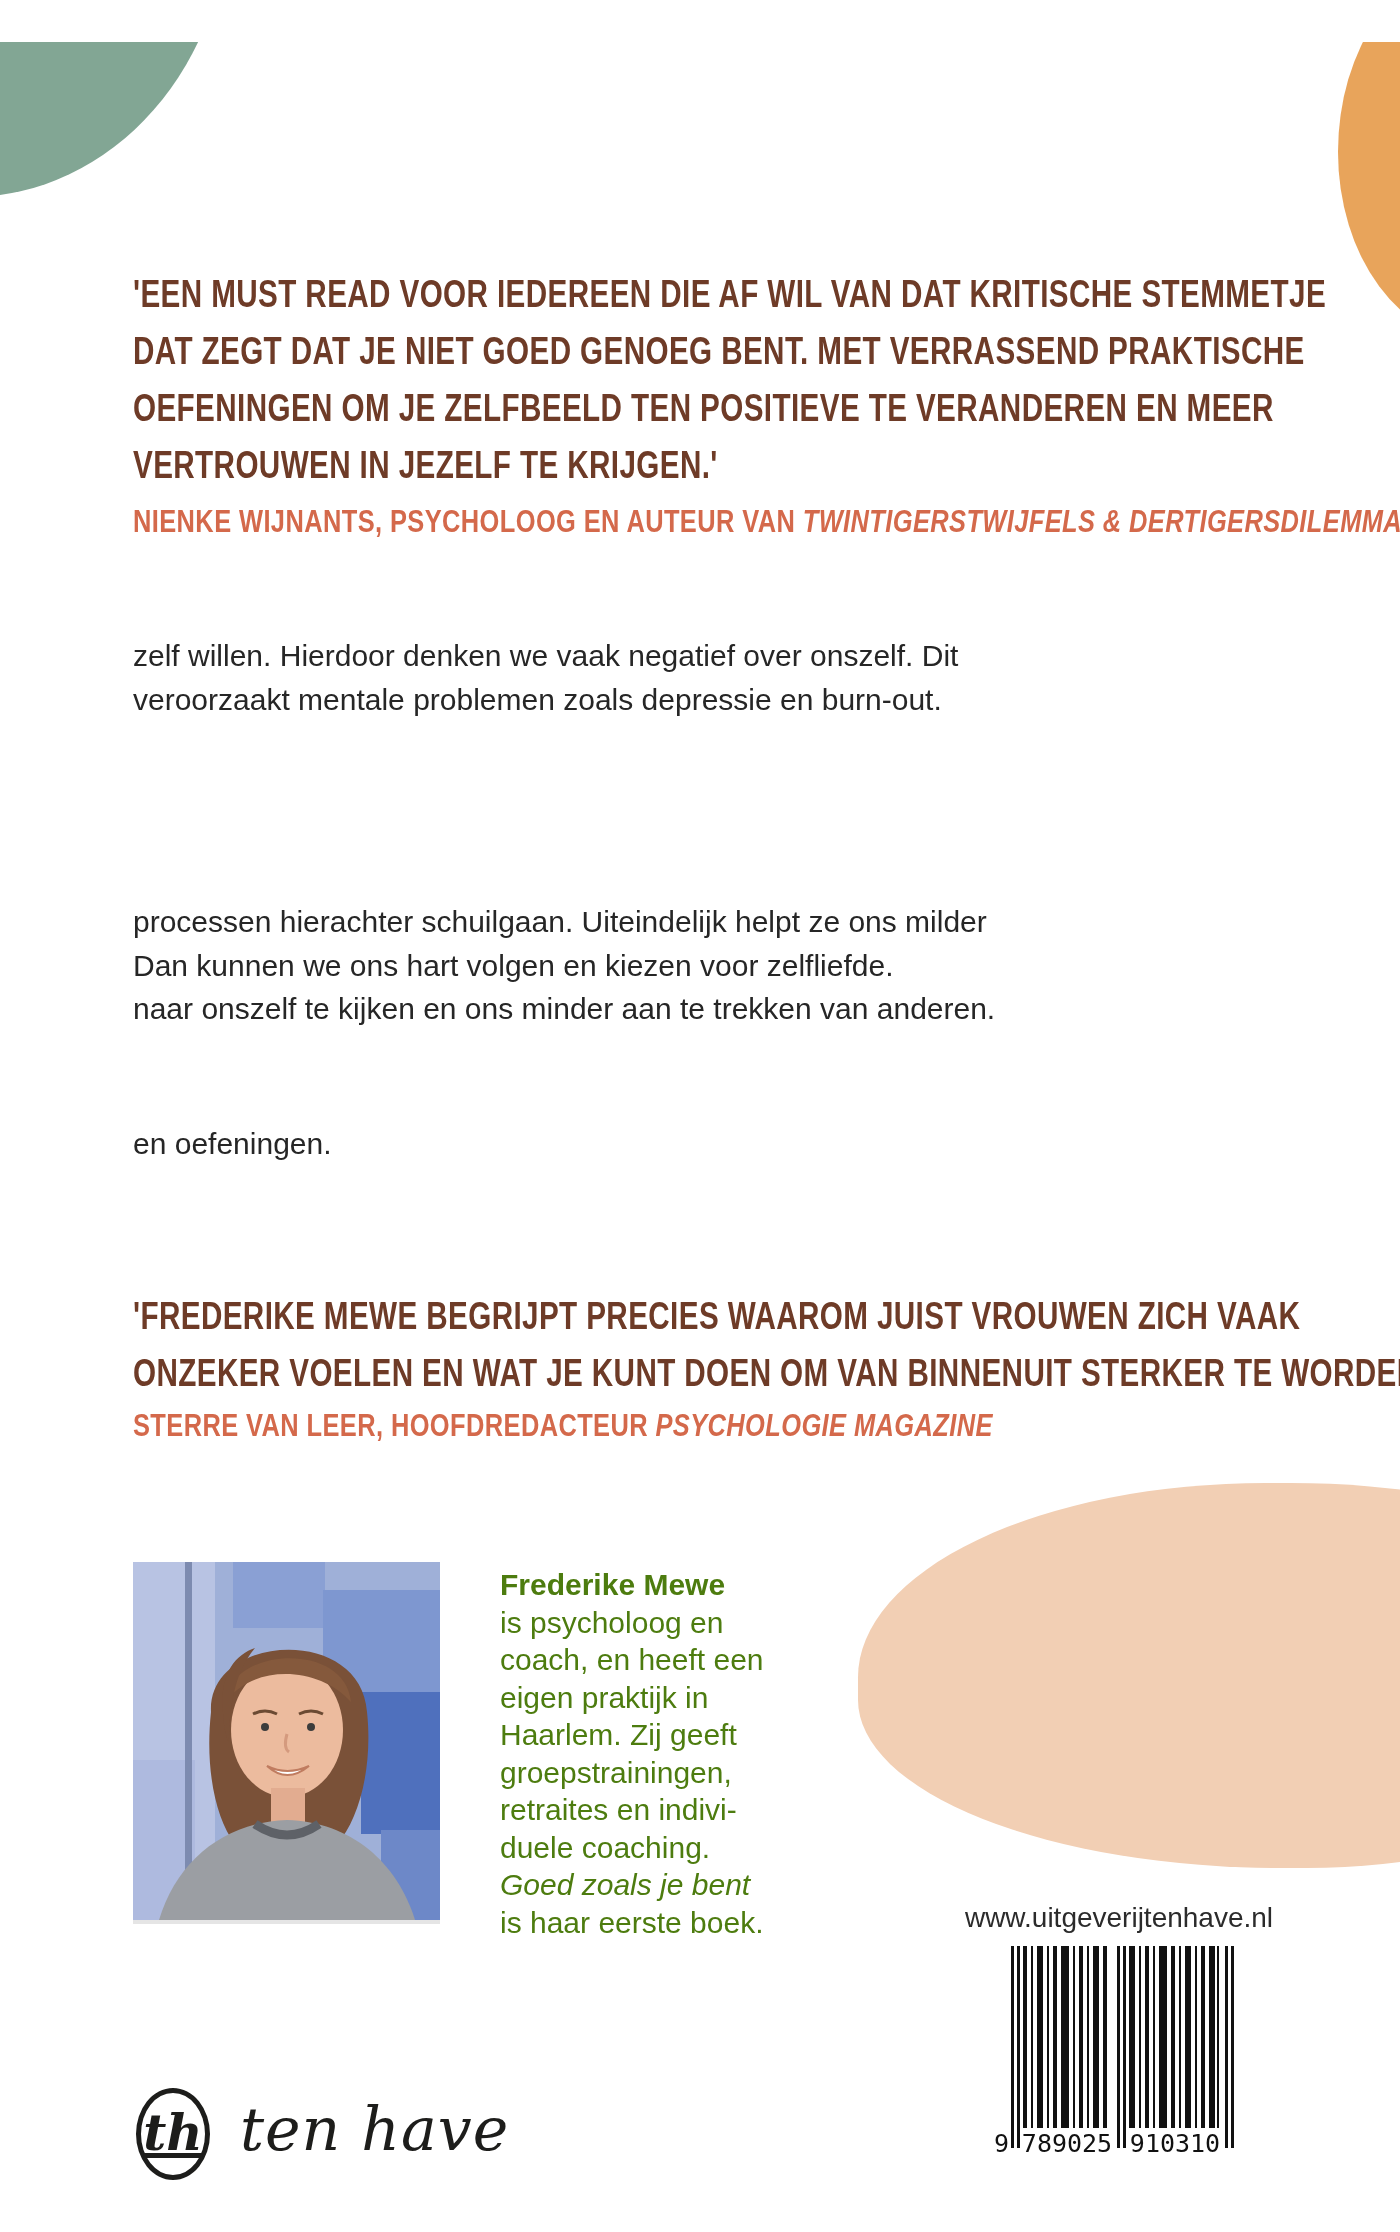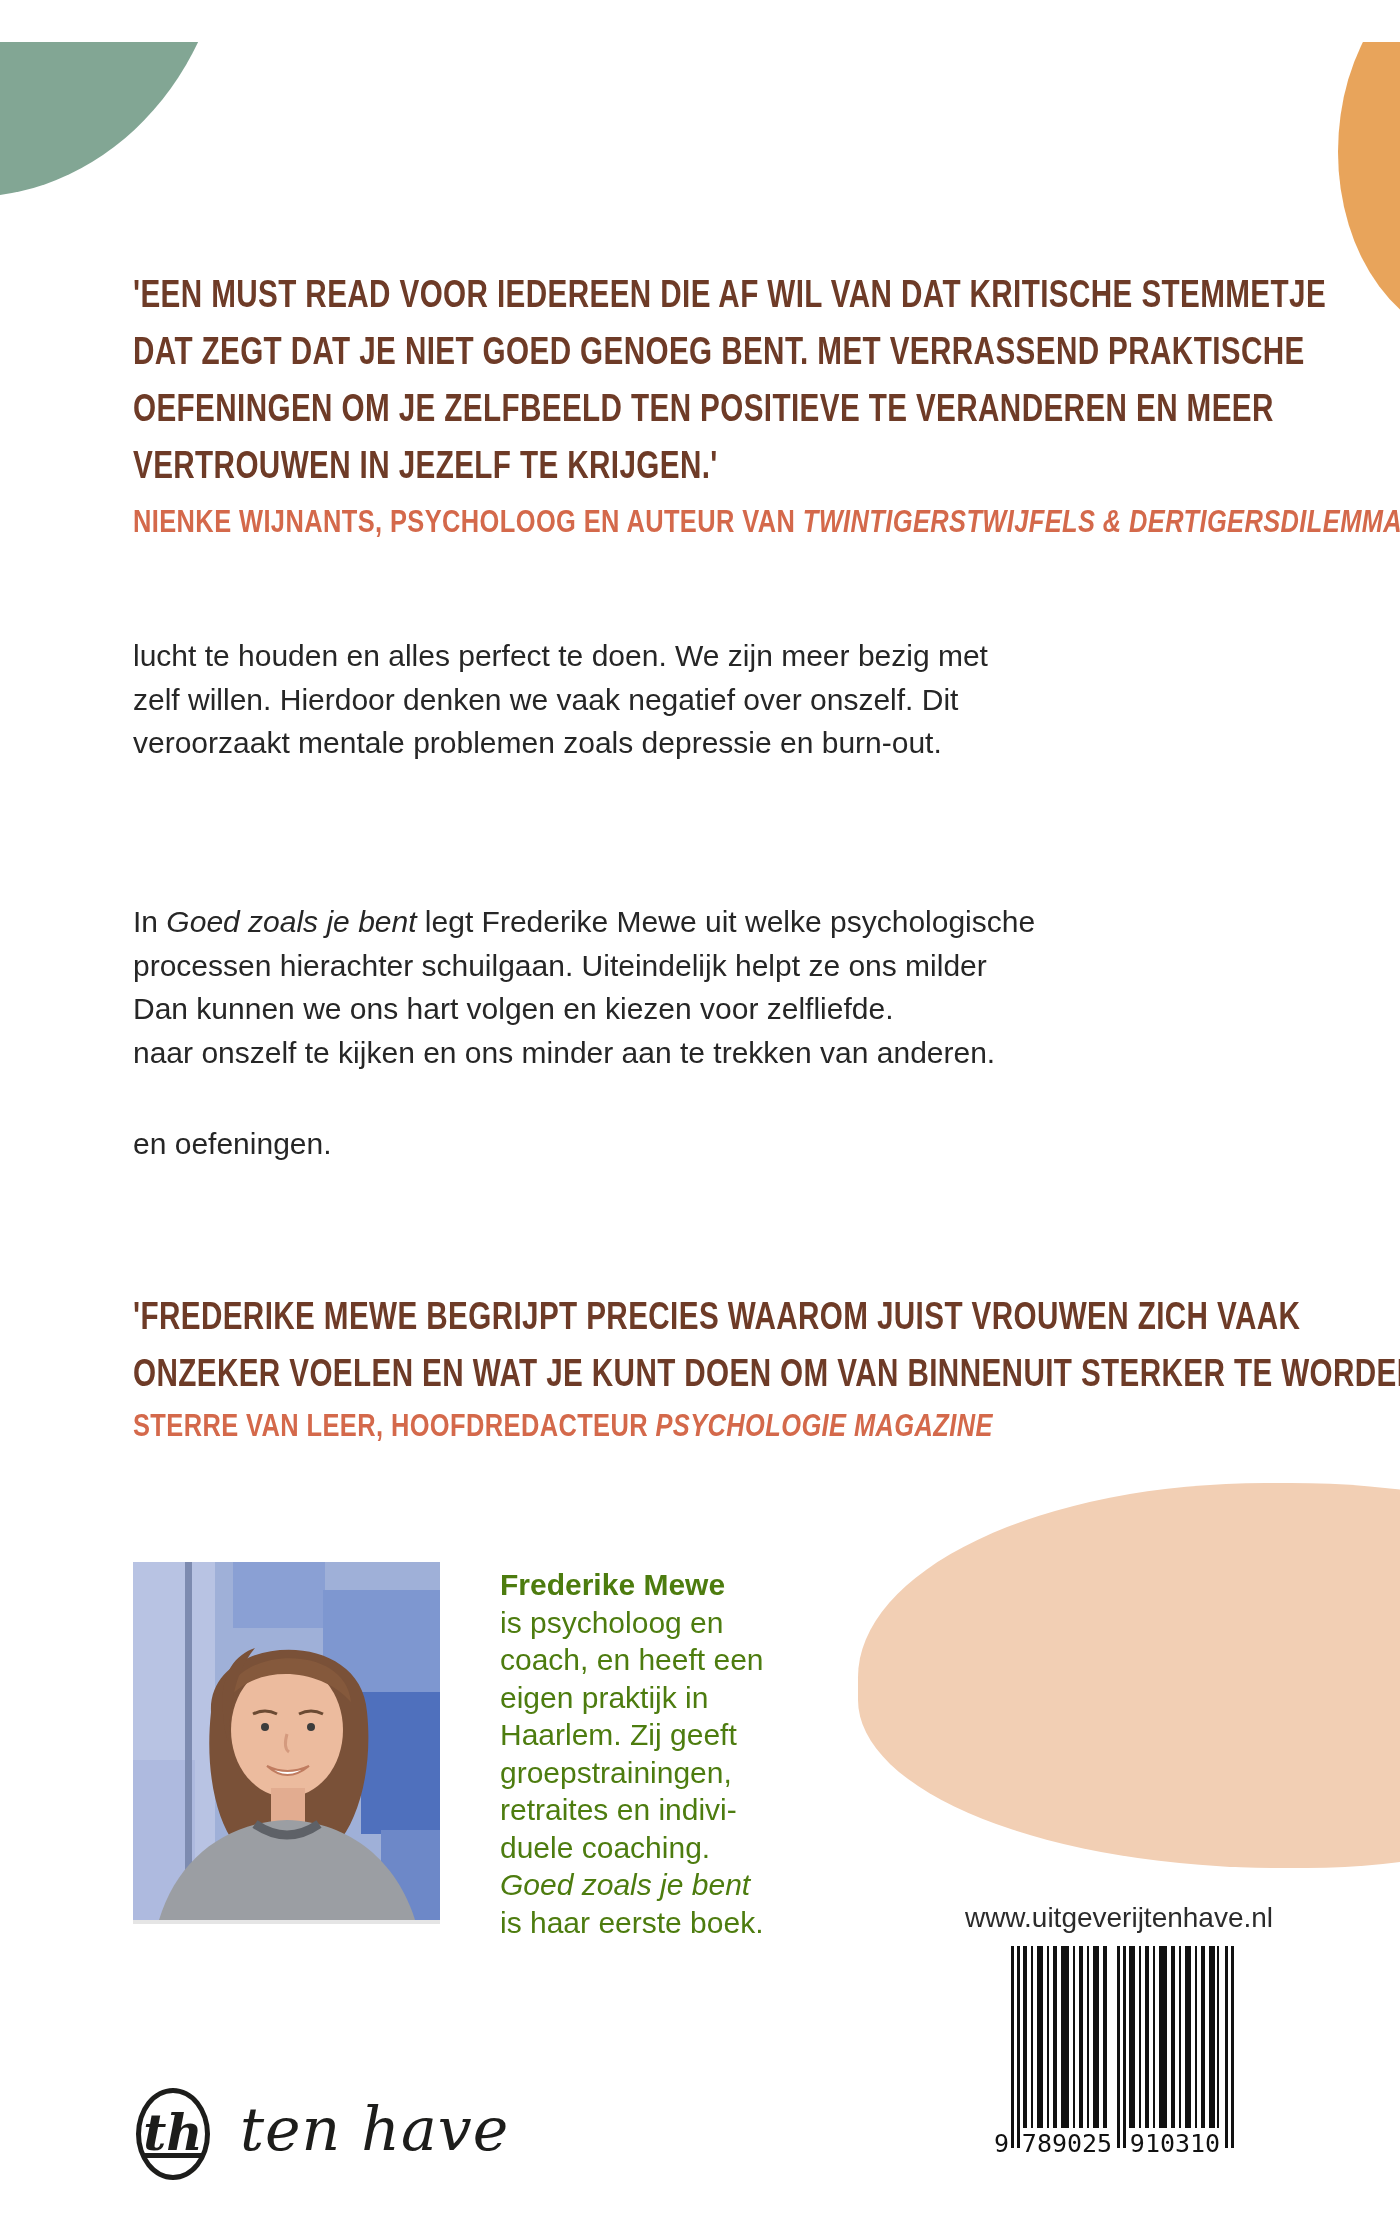--- a/index.html
+++ b/index.html
@@ -101,26 +101,24 @@
     <div>'EEN MUST READ VOOR IEDEREEN DIE AF WIL VAN DAT KRITISCHE STEMMETJE</div>
     <div>DAT ZEGT DAT JE NIET GOED GENOEG BENT. MET VERRASSEND PRAKTISCHE</div>
     <div>OEFENINGEN OM JE ZELFBEELD TEN POSITIEVE TE VERANDEREN EN MEER</div>
     <div>VERTROUWEN IN JEZELF TE KRIJGEN.'</div>
   </div>
   <div class="attrib" style="top:460px;">
     <span>NIENKE WIJNANTS, PSYCHOLOOG EN AUTEUR VAN </span><span class="work">TWINTIGERSTWIJFELS &amp; DERTIGERSDILEMMA'S</span>
   </div>
 
   <div class="bodypara" style="top:592px;">
-    <div>lucht te houden en alles perfect te doen. We zijn meer bezig met</div>
     <div>zelf willen. Hierdoor denken we vaak negatief over onszelf. Dit</div>
     <div>veroorzaakt mentale problemen zoals depressie en burn-out.</div>
   </div>
   <div class="bodypara" style="top:858px;">
-    <div><span>In </span><span class="it">Goed zoals je bent</span><span> legt Frederike Mewe uit welke psychologische</span></div>
     <div>processen hierachter schuilgaan. Uiteindelijk helpt ze ons milder</div>
     <div>Dan kunnen we ons hart volgen en kiezen voor zelfliefde.</div>
     <div>naar onszelf te kijken en ons minder aan te trekken van anderen.</div>
   </div>
   <div class="bodypara" style="top:1080px;">
     <div>en oefeningen.</div>
   </div>
 
   <div class="quote" style="top:1246px;">
     <div>'FREDERIKE MEWE BEGRIJPT PRECIES WAAROM JUIST VROUWEN ZICH VAAK</div>

